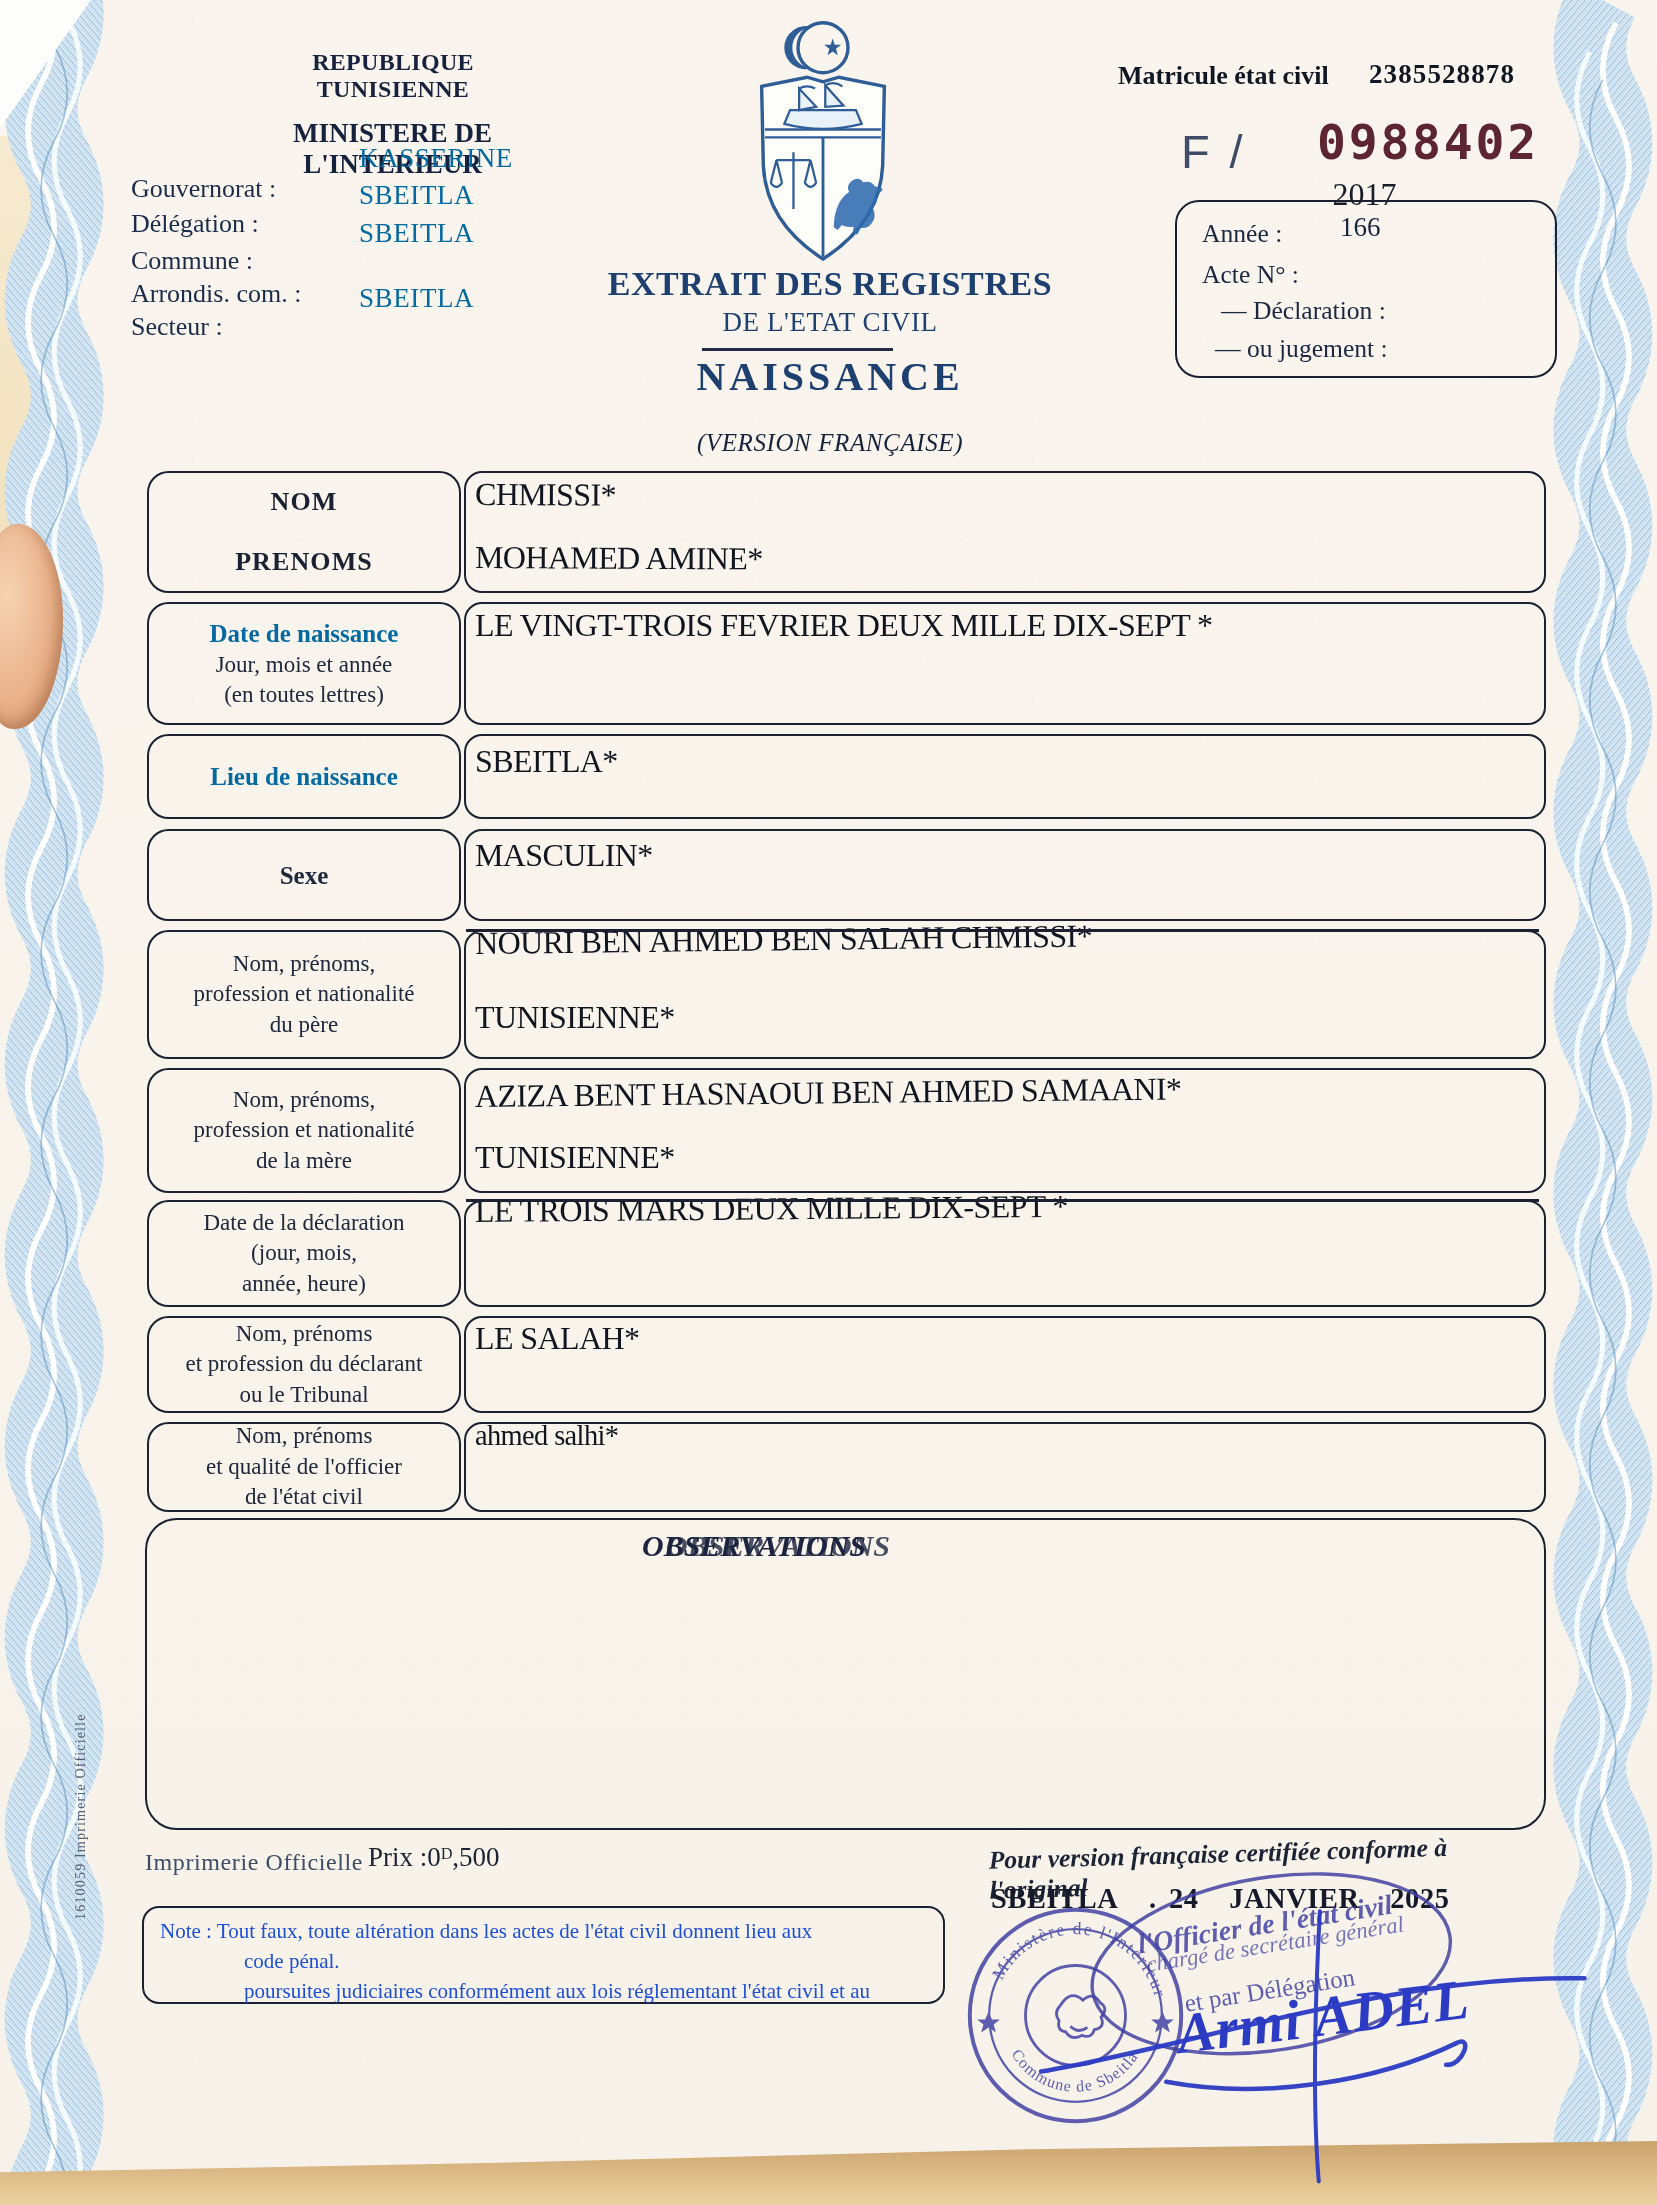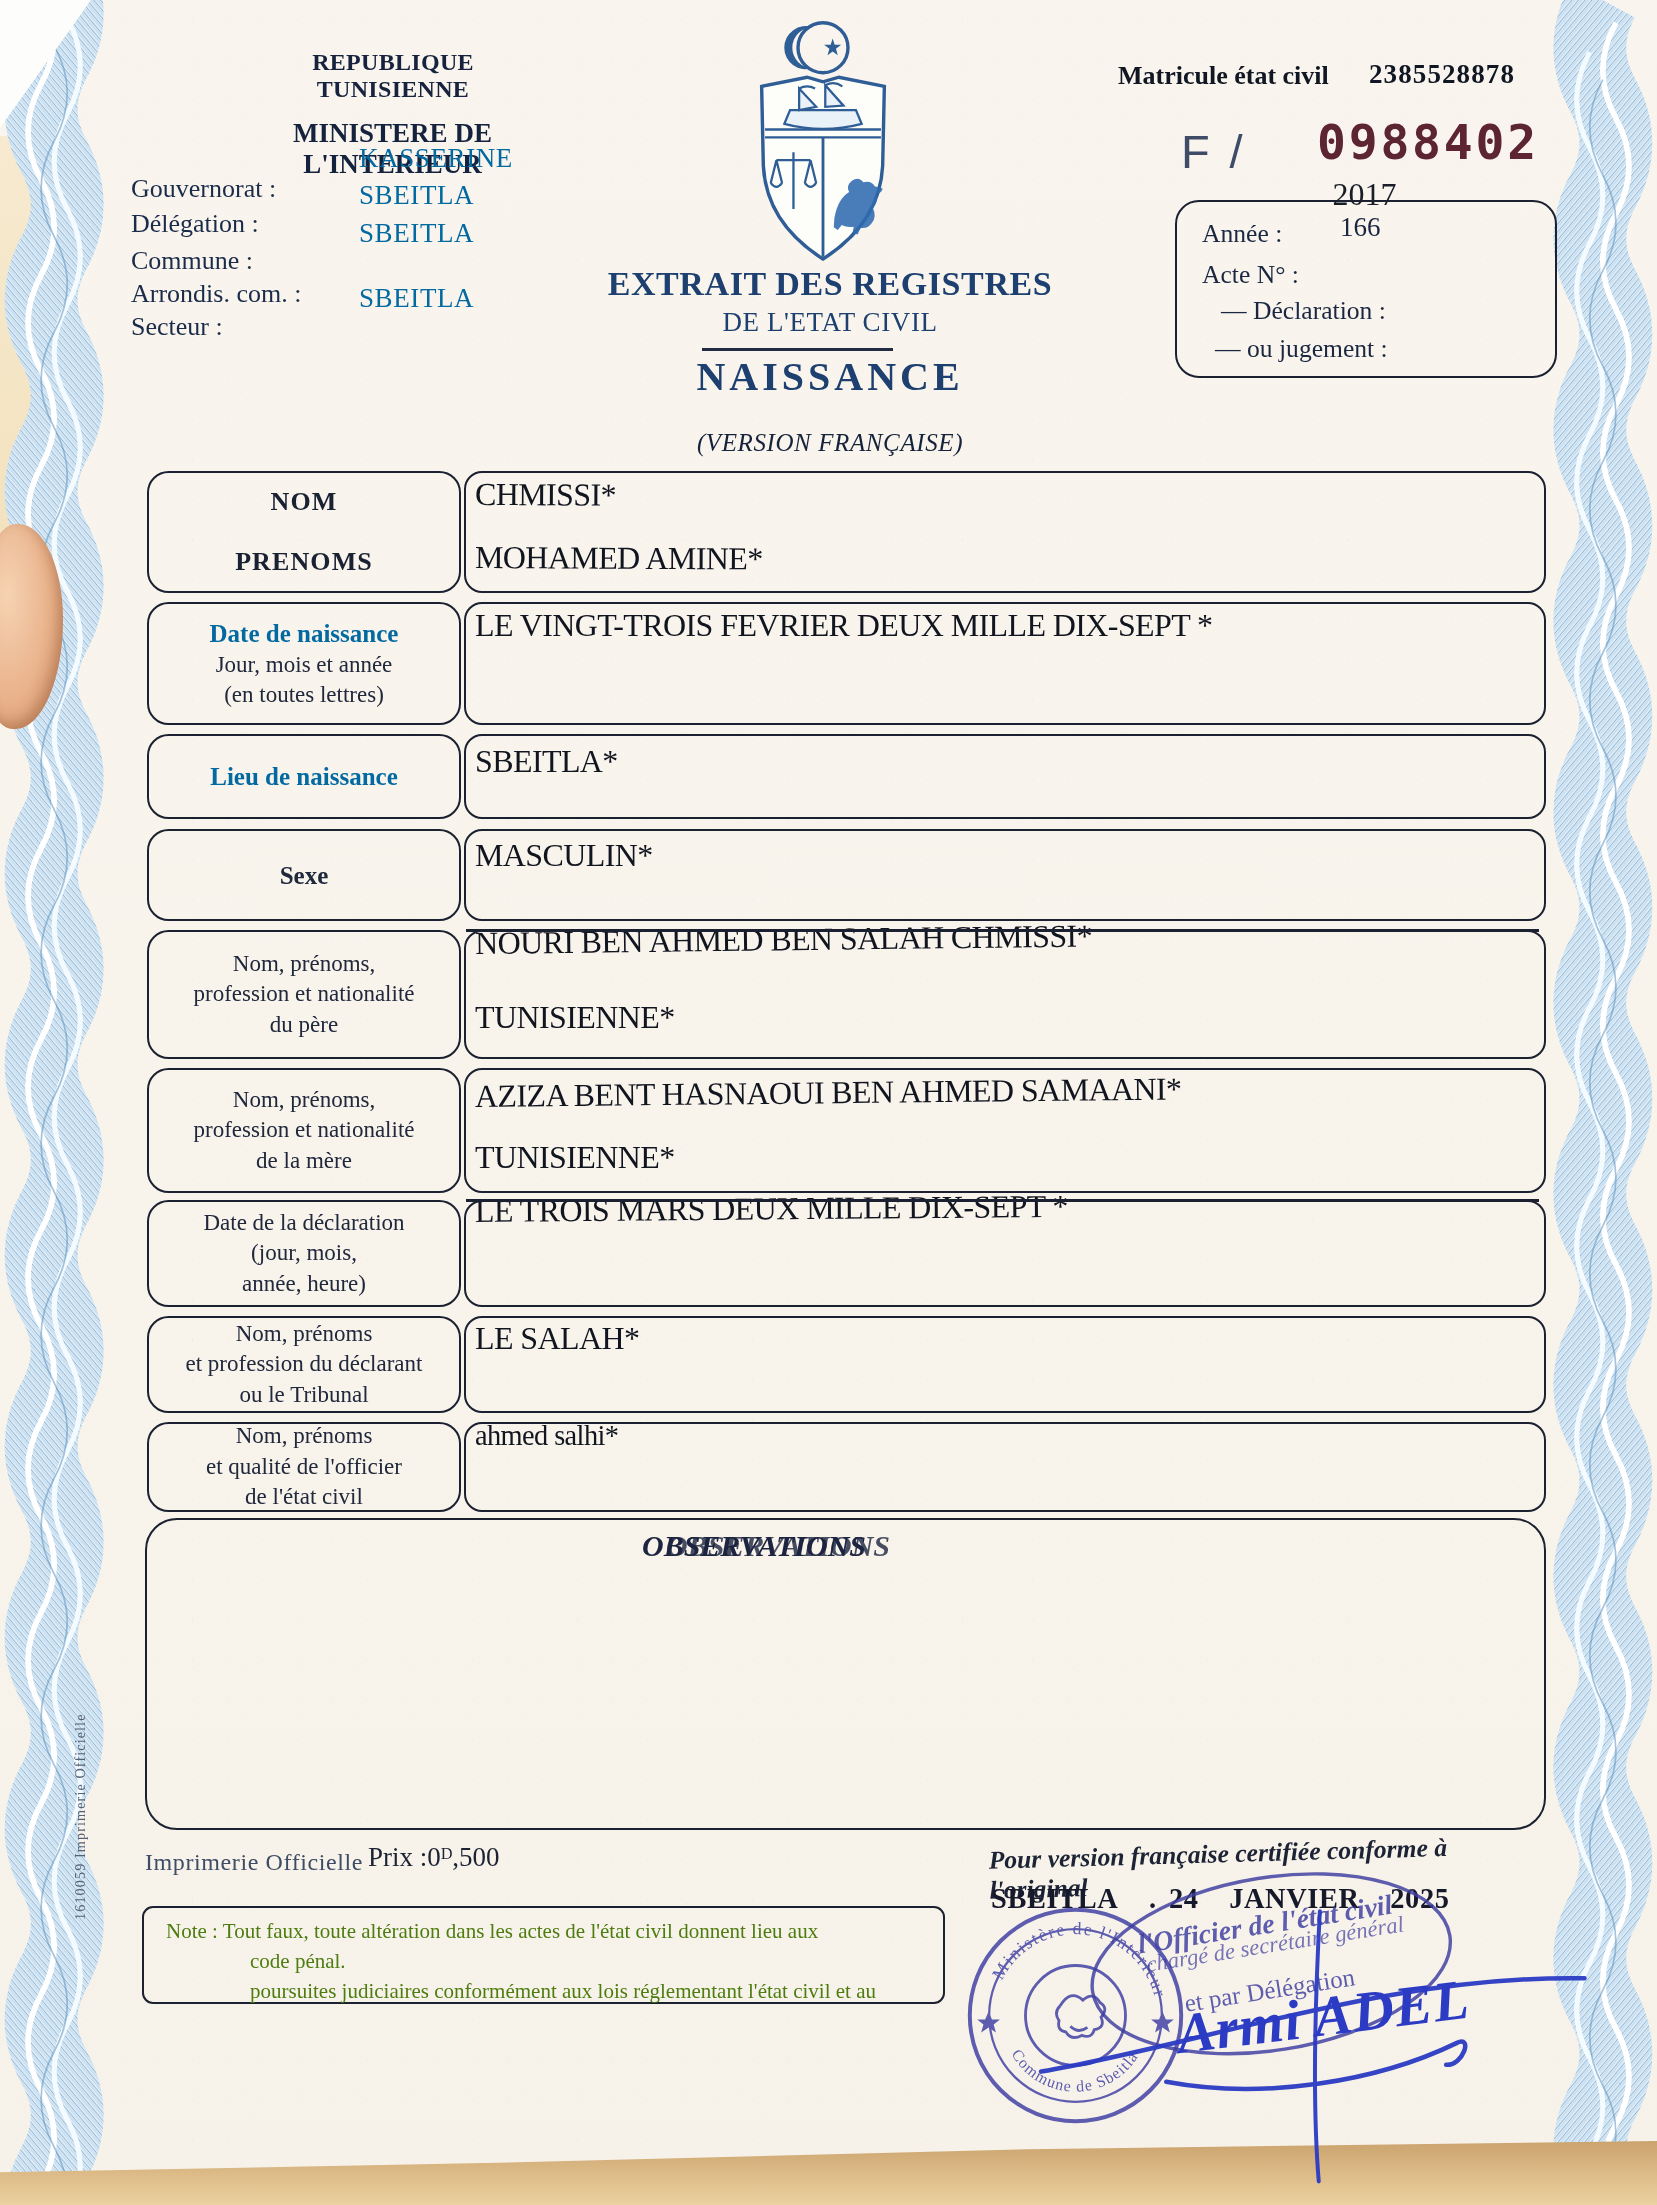--- a/index.html
+++ b/index.html
@@ -73,22 +73,22 @@
   .caps-lbl{font-weight:bold;color:#1a2132;font-size:26px;letter-spacing:1.1px;}
   .overline{position:absolute;left:466px;width:1073px;height:2.8px;background:#1b2130;z-index:5;}
   
   #obs-box{left:145px;top:1518px;width:1397px;height:308px;border:2.8px solid #1b2130;border-radius:32px;z-index:1;}
   .obs-t{position:absolute;top:9px;font-size:30px;font-weight:bold;font-style:italic;color:#1c2440;}
   
   #side-ref{left:72px;top:1624px;height:296px;writing-mode:vertical-rl;transform:rotate(180deg);
     font-size:14.2px;color:#566178;letter-spacing:1.1px;z-index:3;}
   .printer{left:145px;top:1849px;font-size:24px;color:#3e4d66;letter-spacing:0.6px;}
   .price{left:368px;top:1842px;font-size:27px;color:#1c2333;}
-  #note-box{left:142px;top:1906px;width:803px;height:98px;border:2.8px solid #1b2130;border-radius:11px;
-    padding:9px 22px;box-sizing:border-box;font-size:21px;line-height:1.42;color:#4d7c0f;z-index:1;}
+  #note-box{left:142px;top:1906px;width:803px;height:98px;border:2.8px solid #1b2130;border-radius:17px;
+    padding:9px 16px;box-sizing:border-box;font-size:21px;line-height:1.42;color:#1d4ed8;z-index:1;}
   .note-ind{margin-left:84px;}
   .cert{left:989px;top:1838px;width:557px;font-size:25.6px;font-weight:bold;font-style:italic;
     color:#1b2335;transform:rotate(-1.6deg);}
   .issue{left:991px;top:1883px;font-size:28.4px;font-weight:bold;color:#15192a;letter-spacing:0.6px;}
   .issue span{margin-right:23px;}
   .issue .dot{margin-right:4.5px;}
   
   .stampwrap{z-index:7;opacity:.85;}
   #oval-stamp{left:1078px;top:1866px;transform:rotate(-9deg);z-index:7;opacity:.82;}
   #sig-svg{left:1024px;top:1894px;z-index:8;}

